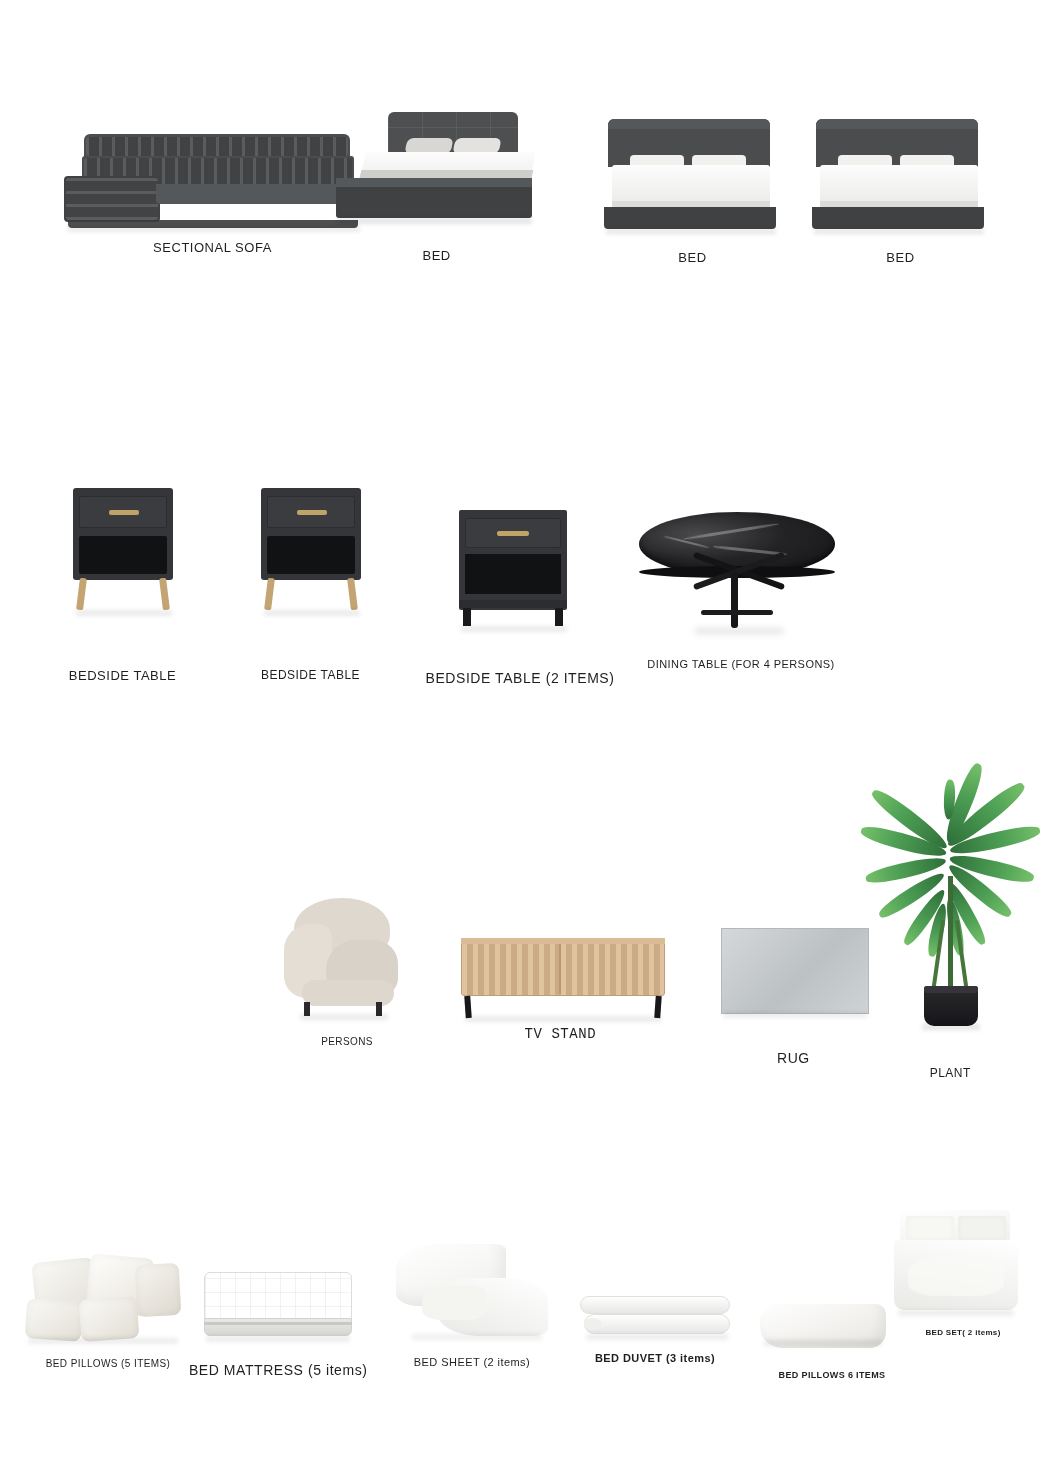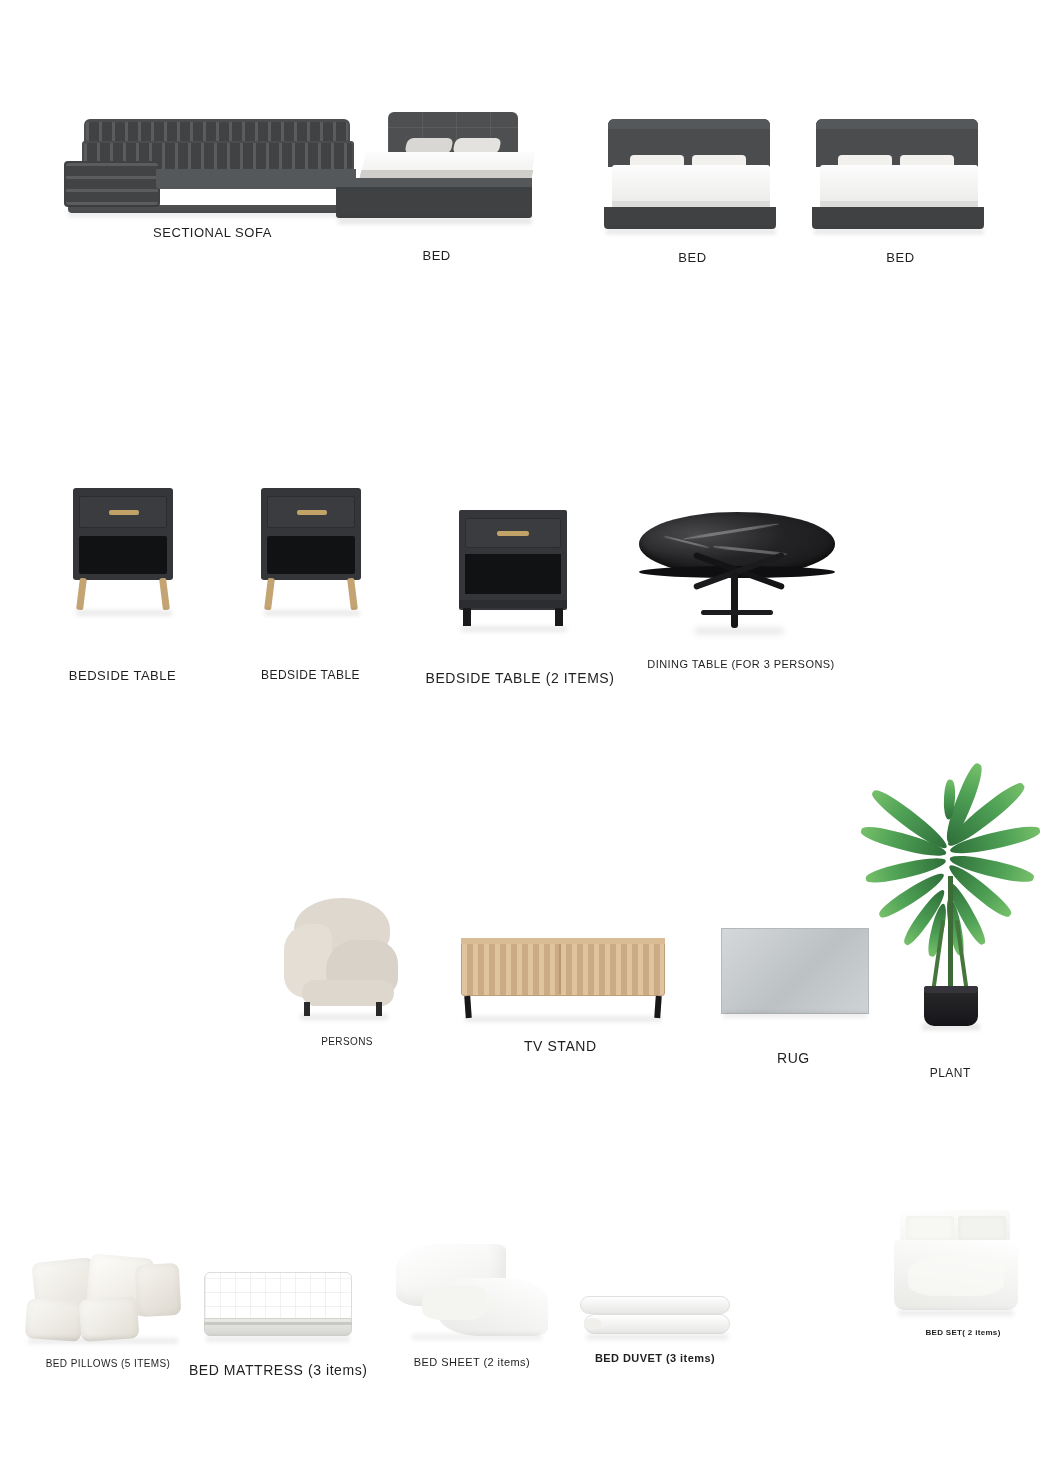--- a/index.html
+++ b/index.html
@@ -136,21 +136,21 @@
   }
   .sheet { background: linear-gradient(160deg,#ffffff,#eeeeec); }
   .duvet-roll { background: linear-gradient(180deg,#ffffff,#e7e7e5); border-radius:40px; border:1px solid #e0e0de; }
   .bedset { background: linear-gradient(170deg,#ffffff,#ebebe9); border-radius:4px; }
 </style>
 </head>
 <body>
 
 <div class="board">
 
-  <div class="item" style="left:60px; top:105px; width:305px; height:150px;">
+  <div class="item" style="left:60px; top:120px; width:305px; height:150px;">
     <div class="art" style="height:120px;">
 
       <div class="sh sofa-base" style="left:24px; top:14px; width:266px; height:24px; border-radius:6px 6px 0 0;"></div>
       <div class="sh sofa-flute" style="left:26px; top:17px; width:262px; height:19px;"></div>
 
       <div class="sh dk" style="left:22px; top:36px; width:272px; height:30px; border-radius:3px;"></div>
       <div class="sh sofa-flute" style="left:24px; top:38px; width:268px; height:26px;"></div>
 
       <div class="sh dk2" style="left:4px; top:56px; width:96px; height:46px; border-radius:4px;"></div>
       <div class="sh sofa-flute" style="left:6px; top:58px; width:92px; height:42px;
@@ -261,21 +261,21 @@
         <div class="marble-vein" style="left:12%; top:46%; width:24%; height:3%; transform:rotate(14deg);"></div>
       </div>
       <div class="sh" style="left:4px; top:86px; width:196px; height:12px; background:#0f0f11; border-radius:50%;"></div>
 
       <div class="sh" style="left:56px; top:88px; width:96px; height:6px; background:#141416; transform:rotate(20deg); border-radius:3px;"></div>
       <div class="sh" style="left:56px; top:88px; width:96px; height:6px; background:#1b1b1d; transform:rotate(-20deg); border-radius:3px;"></div>
       <div class="sh" style="left:96px; top:92px; width:7px; height:56px; background:#17171a; border-radius:3px;"></div>
       <div class="sh" style="left:66px; top:130px; width:72px; height:5px; background:#1c1c1f; border-radius:3px;"></div>
       <div class="sh" style="left:60px; top:148px; width:88px; height:6px; background:rgba(0,0,0,.10); filter:blur(3px);"></div>
     </div>
-    <div class="label" style="top:178px; font-size:11px;">DINING TABLE (FOR 3 PERSONS)</div>
+    <div class="label" style="top:178px; font-size:11px;">DINING TABLE (FOR 4 PERSONS)</div>
   </div>
 
 
 
   <div class="item" style="left:272px; top:888px; width:150px; height:180px;">
     <div class="art" style="height:140px;">
       <div class="sh boucle" style="left:22px; top:10px; width:96px; height:62px; border-radius:50% 50% 40% 40%;"></div>
       <div class="sh" style="left:12px; top:36px; width:48px; height:74px; background:#e4ded5; border-radius:26px 14px 16px 22px;"></div>
       <div class="sh" style="left:54px; top:52px; width:72px; height:56px; background:#d8d2c8; border-radius:30px 24px 18px 22px;"></div>
       <div class="sh" style="left:30px; top:92px; width:92px; height:26px; background:#ddd7ce; border-radius:18px;"></div>
@@ -288,21 +288,21 @@
 
   <div class="item" style="left:455px; top:920px; width:215px; height:160px;">
     <div class="art" style="height:110px;">
       <div class="sh tv-body" style="left:6px; top:18px; width:204px; height:58px;"></div>
       <div class="sh" style="left:6px; top:18px; width:204px; height:6px; background:#d9bc96;"></div>
       <div class="sh" style="left:104px; top:24px; width:2px; height:50px; background:#b08f68; opacity:.7;"></div>
       <div class="sh" style="left:10px; top:76px; width:6px; height:22px; background:#18181a; transform:rotate(-4deg);"></div>
       <div class="sh" style="left:200px; top:76px; width:6px; height:22px; background:#18181a; transform:rotate(4deg);"></div>
       <div class="sh" style="left:10px; top:96px; width:196px; height:6px; background:rgba(0,0,0,.08); filter:blur(2px);"></div>
     </div>
-    <div class="label" style="top:118px; left:49%; font-size:14px;">TV STAND</div>
+    <div class="label" style="top:106px; left:49%; font-size:14px;font-family:Liberation Mono, monospace;">TV STAND</div>
   </div>
 
   <div class="item" style="left:862px; top:780px; width:180px; height:300px;">
     <div class="art" style="height:260px;">
 
       <div class="frond" style="left:86px; top:54px; width:84px; height:16px; transform:rotate(-68deg);"></div>
       <div class="frond" style="left:86px; top:56px; width:96px; height:17px; transform:rotate(-38deg);"></div>
       <div class="frond" style="left:88px; top:62px; width:92px; height:16px; transform:rotate(-12deg);"></div>
       <div class="frond" style="left:88px; top:70px; width:86px; height:16px; transform:rotate(14deg);"></div>
       <div class="frond" style="left:88px; top:78px; width:78px; height:15px; transform:rotate(40deg);"></div>
@@ -348,21 +348,21 @@
   </div>
 
   <div class="item" style="left:190px; top:1262px; width:180px; height:140px;">
     <div class="art" style="height:92px;">
       <div class="sh mattress" style="left:14px; top:10px; width:148px; height:50px;"></div>
       <div class="sh" style="left:14px; top:56px; width:148px; height:18px; background:linear-gradient(180deg,#e9e9e6,#d6d6d3);
            border:1px solid #d2d2cf; border-radius:0 0 6px 6px;"></div>
       <div class="sh" style="left:14px; top:60px; width:148px; height:3px; background:#c8c8c5;"></div>
       <div class="sh" style="left:16px; top:74px; width:144px; height:6px; background:rgba(0,0,0,.07); filter:blur(2px);"></div>
     </div>
-    <div class="label" style="top:100px; left:49%; font-size:14px;">BED MATTRESS (3 items)</div>
+    <div class="label" style="top:100px; left:49%; font-size:14px;">BED MATTRESS (5 items)</div>
   </div>
 
   <div class="item" style="left:382px; top:1238px; width:180px; height:150px;">
     <div class="art" style="height:110px;">
       <div class="sh sheet" style="left:14px; top:6px; width:110px; height:62px; border-radius:40% 10% 30% 20%;
            box-shadow: inset -6px -8px 14px rgba(0,0,0,.05);"></div>
       <div class="sh sheet" style="left:56px; top:40px; width:110px; height:58px; border-radius:30% 40% 14% 38%;
            background:linear-gradient(200deg,#ffffff,#e9e9e7);"></div>
       <div class="sh" style="left:40px; top:48px; width:64px; height:34px; background:#f4f4f1; border-radius:40% 20% 30% 30%;"></div>
       <div class="sh" style="left:30px; top:96px; width:130px; height:6px; background:rgba(0,0,0,.06); filter:blur(2px);"></div>
@@ -373,20 +373,28 @@
   <div class="item" style="left:570px; top:1280px; width:170px; height:120px;">
     <div class="art" style="height:78px;">
       <div class="sh duvet-roll" style="left:10px; top:16px; width:150px; height:18px;"></div>
       <div class="sh duvet-roll" style="left:14px; top:34px; width:146px; height:20px;"></div>
       <div class="sh" style="left:14px; top:38px; width:18px; height:12px; background:#f0efec; border-radius:50%;"></div>
       <div class="sh" style="left:16px; top:54px; width:142px; height:6px; background:rgba(0,0,0,.07); filter:blur(2px);"></div>
     </div>
     <div class="label" style="top:72px; left:50%; font-size:11px; font-weight:bold;">BED DUVET (3 items)</div>
   </div>
 
+  <div class="item" style="left:752px; top:1292px; width:160px; height:110px;">
+    <div class="art" style="height:70px;">
+      <div class="sh" style="left:8px; top:12px; width:126px; height:44px; background:linear-gradient(160deg,#ffffff,#e8e6e1);
+           border-radius:18px 10px 16px 22px; box-shadow: inset -6px -6px 12px rgba(0,0,0,.05);"></div>
+      <div class="sh" style="left:12px; top:48px; width:118px; height:6px; background:rgba(0,0,0,.07); filter:blur(2px);"></div>
+    </div>
+    <div class="label" style="top:78px; left:50%; font-size:9px; font-weight:bold;">BED PILLOWS 6 ITEMS</div>
+  </div>
 
   <div class="item" style="left:888px; top:1200px; width:150px; height:200px;">
     <div class="art" style="height:160px;">
       <div class="sh bedset" style="left:12px; top:10px; width:110px; height:34px;
            background:linear-gradient(170deg,#ffffff,#efefec); border-radius:4px;"></div>
       <div class="sh" style="left:18px; top:16px; width:48px; height:24px; background:#f7f7f4; border-radius:3px; box-shadow: inset 0 0 6px rgba(0,0,0,.04);"></div>
       <div class="sh" style="left:70px; top:16px; width:48px; height:24px; background:#f2f2ef; border-radius:3px; box-shadow: inset 0 0 6px rgba(0,0,0,.04);"></div>
       <div class="sh bedset" style="left:6px; top:40px; width:124px; height:70px;
            background:linear-gradient(190deg,#ffffff,#e9e9e6); border-radius:4px 4px 10px 10px;"></div>
       <div class="sh" style="left:20px; top:56px; width:96px; height:40px; background:#fafaf7; border-radius:40% 20% 30% 30%; opacity:.7;"></div>

